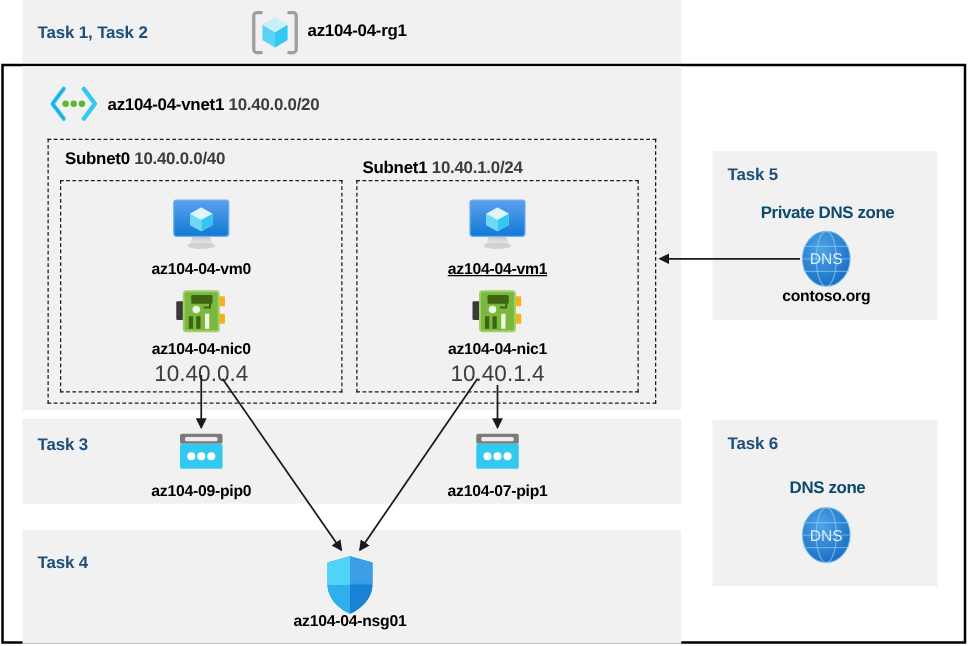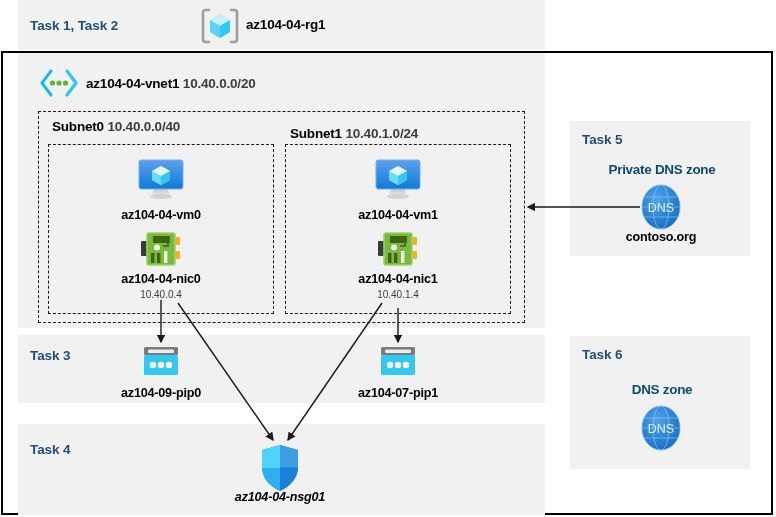--- a/index.html
+++ b/index.html
@@ -41,21 +41,21 @@
     position:absolute;color:#000000;font-weight:bold;font-size:13.5px;
     white-space:nowrap;letter-spacing:-0.2px;
   }
   .cidr{font-weight:bold;color:#3d3d3d;}
   .node-label{
     position:absolute;color:#000000;font-weight:bold;font-size:12.6px;
     white-space:nowrap;text-align:right;letter-spacing:-0.2px;
     transform:translateX(-50%);
   }
   .node-sub{
-    position:absolute;color:#3d3d3d;font-weight:normal;font-size:10px;
+    position:absolute;color:#3d3d3d;font-weight:normal;font-size:18px;
     white-space:nowrap;text-align:center;transform:translateX(-50%);
   }
   .heading-bold{
     position:absolute;color:#0c4a6e;font-weight:bold;font-size:13.5px;
     white-space:nowrap;text-align:center;transform:translateX(-50%);
     letter-spacing:-0.3px;
   }
 
   
   .icon{position:absolute;}
@@ -176,21 +176,21 @@
       <path d="M22 31 h12 l3 8 h-18 z" fill="url(#vmst1)"></path>
       <ellipse cx="28" cy="40.5" rx="11" ry="2.6" fill="#d2d2d2"></ellipse>
       <rect x="6" y="4" width="44" height="29" rx="2.2" fill="url(#vmg1)"></rect>
       <rect x="6" y="4" width="44" height="29" rx="2.2" fill="none" stroke="#6eb0f0" stroke-width="1"></rect>
       <polygon points="28,10 37,15 37,24 28,29 19,24 19,15" fill="#aee6f8"></polygon>
       <polygon points="28,10 37,15 28,20 19,15" fill="#dff5fd"></polygon>
       <polygon points="28,20 37,15 37,24 28,29" fill="#35c6f0"></polygon>
       <polygon points="28,20 19,15 19,24 28,29" fill="#6fd8f5"></polygon>
     </svg>
   </div>
-  <div class="node-label" style="left:398px;top:208px;">az104-04-vm1</div>
+  <div class="node-label" style="left:398px;top:208px;text-decoration:underline;">az104-04-vm1</div>
 
   <div class="icon" style="left:376px;top:229px;">
     <svg width="44" height="40" viewBox="0 0 44 40">
       <rect x="2" y="12" width="7" height="15" rx="1" fill="#3a3a3a"></rect>
       <rect x="34" y="8" width="7" height="8" rx="1" fill="#f5b21a"></rect>
       <rect x="34" y="22" width="7" height="8" rx="1" fill="#f5b21a"></rect>
       <rect x="8" y="4" width="28" height="32" rx="2" fill="#7ab83f"></rect>
       <rect x="8" y="4" width="28" height="32" rx="2" fill="none" stroke="#9fd16a" stroke-width="1.6"></rect>
       <rect x="14" y="7" width="17" height="7" rx="1" fill="#3f6413"></rect>
       <rect x="12" y="24" width="3.4" height="10" fill="#3f6413"></rect>
@@ -233,21 +233,21 @@
 
   <div class="icon" style="left:258px;top:443px;">
     <svg width="44" height="50" viewBox="0 0 44 50">
       <path d="M22 2 L40 7 V24 C40 36 31 44 22 48 C13 44 4 36 4 24 V7 Z" fill="#1f8fe0"></path>
       <path d="M22 2 L4 7 V24 C4 36 13 44 22 48 Z" fill="#4fd3f7"></path>
       <path d="M22 2 L40 7 V24 H22 Z" fill="#3c9ee6"></path>
       <path d="M22 25 L40 25 V24 C40 36 31 44 22 48 Z" fill="#1a82d6"></path>
       <path d="M4 25 H22 V48 C13 44 4 36 4 24 Z" fill="#2fb0ec"></path>
     </svg>
   </div>
-  <div class="node-label" style="left:280px;top:490px;font-style:italic;">az104-04-nsg01</div>
+  <div class="node-label" style="left:280px;top:490px;">az104-04-nsg01</div>
 
   <div class="task-label" style="left:582px;top:132px;">Task 5</div>
   <div class="heading-bold" style="left:662px;top:162px;">Private DNS zone</div>
 
   <div class="icon" style="left:631px;top:183px;">
     <svg width="60" height="48" viewBox="0 0 60 48">
       <defs>
         <radialGradient id="dnsg0" cx="0.4" cy="0.32" r="0.78">
           <stop offset="0" stop-color="#4fa3e8"></stop>
             <stop offset="1" stop-color="#1469c0"></stop>

